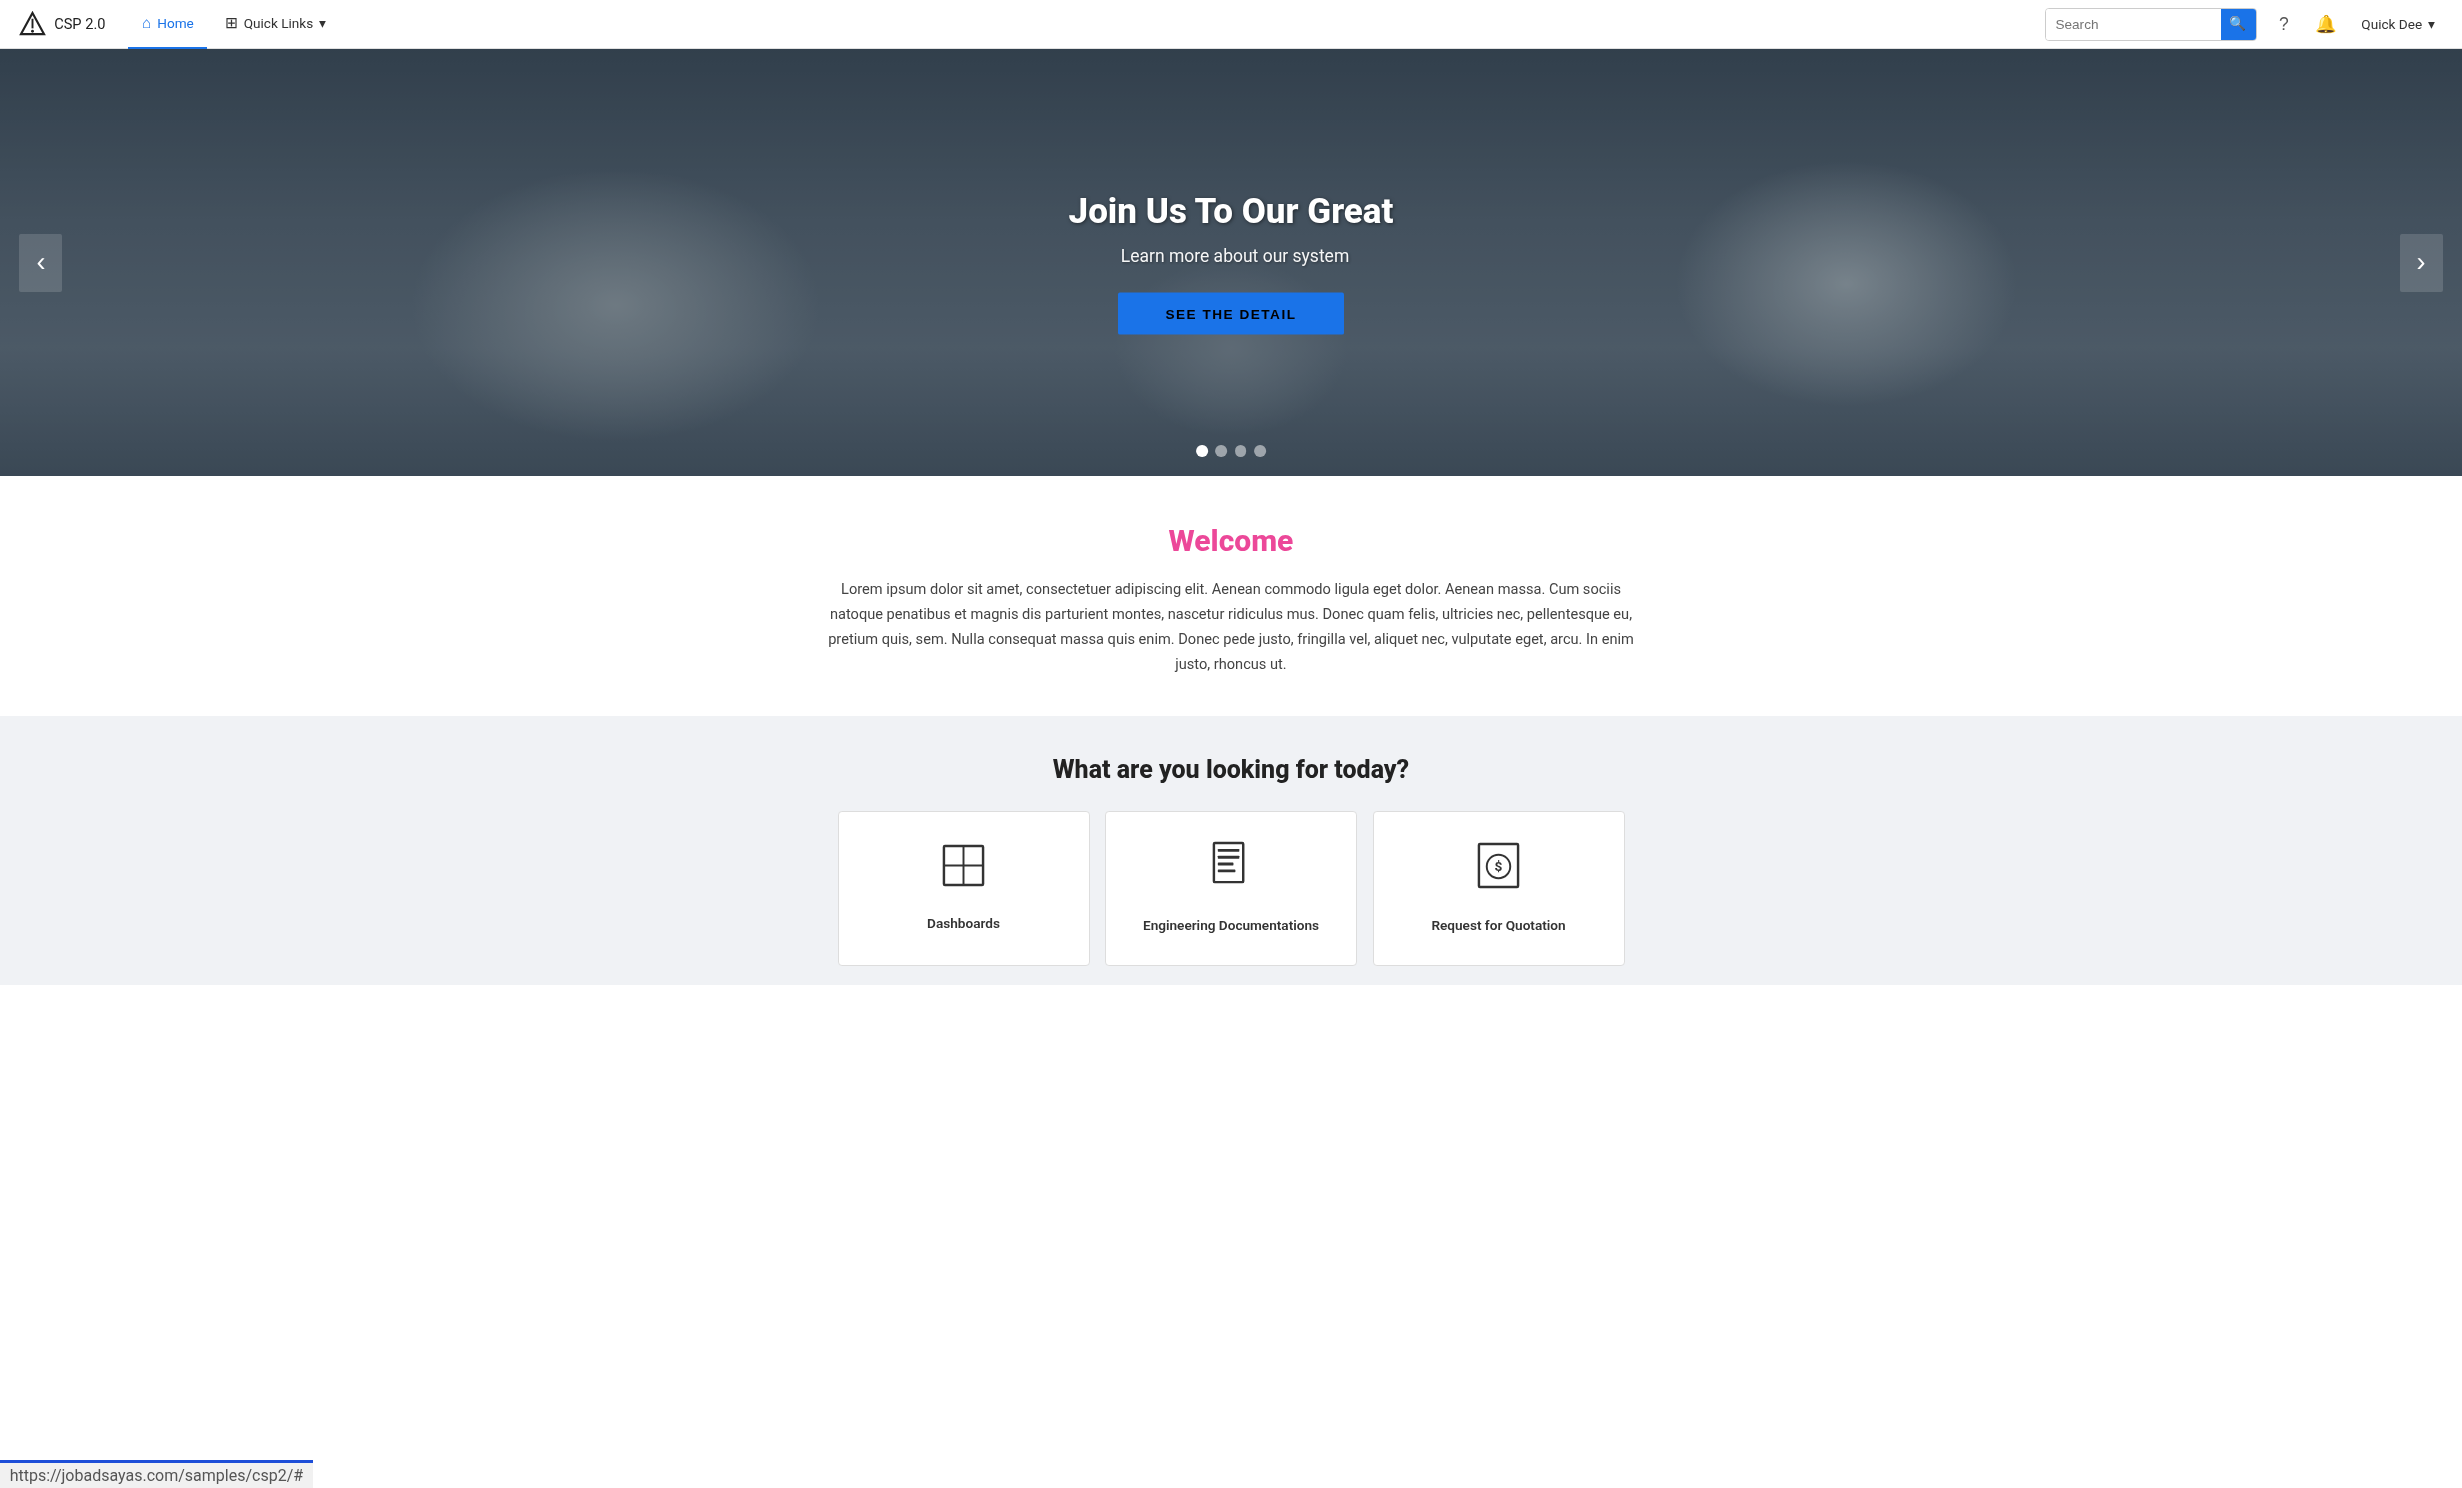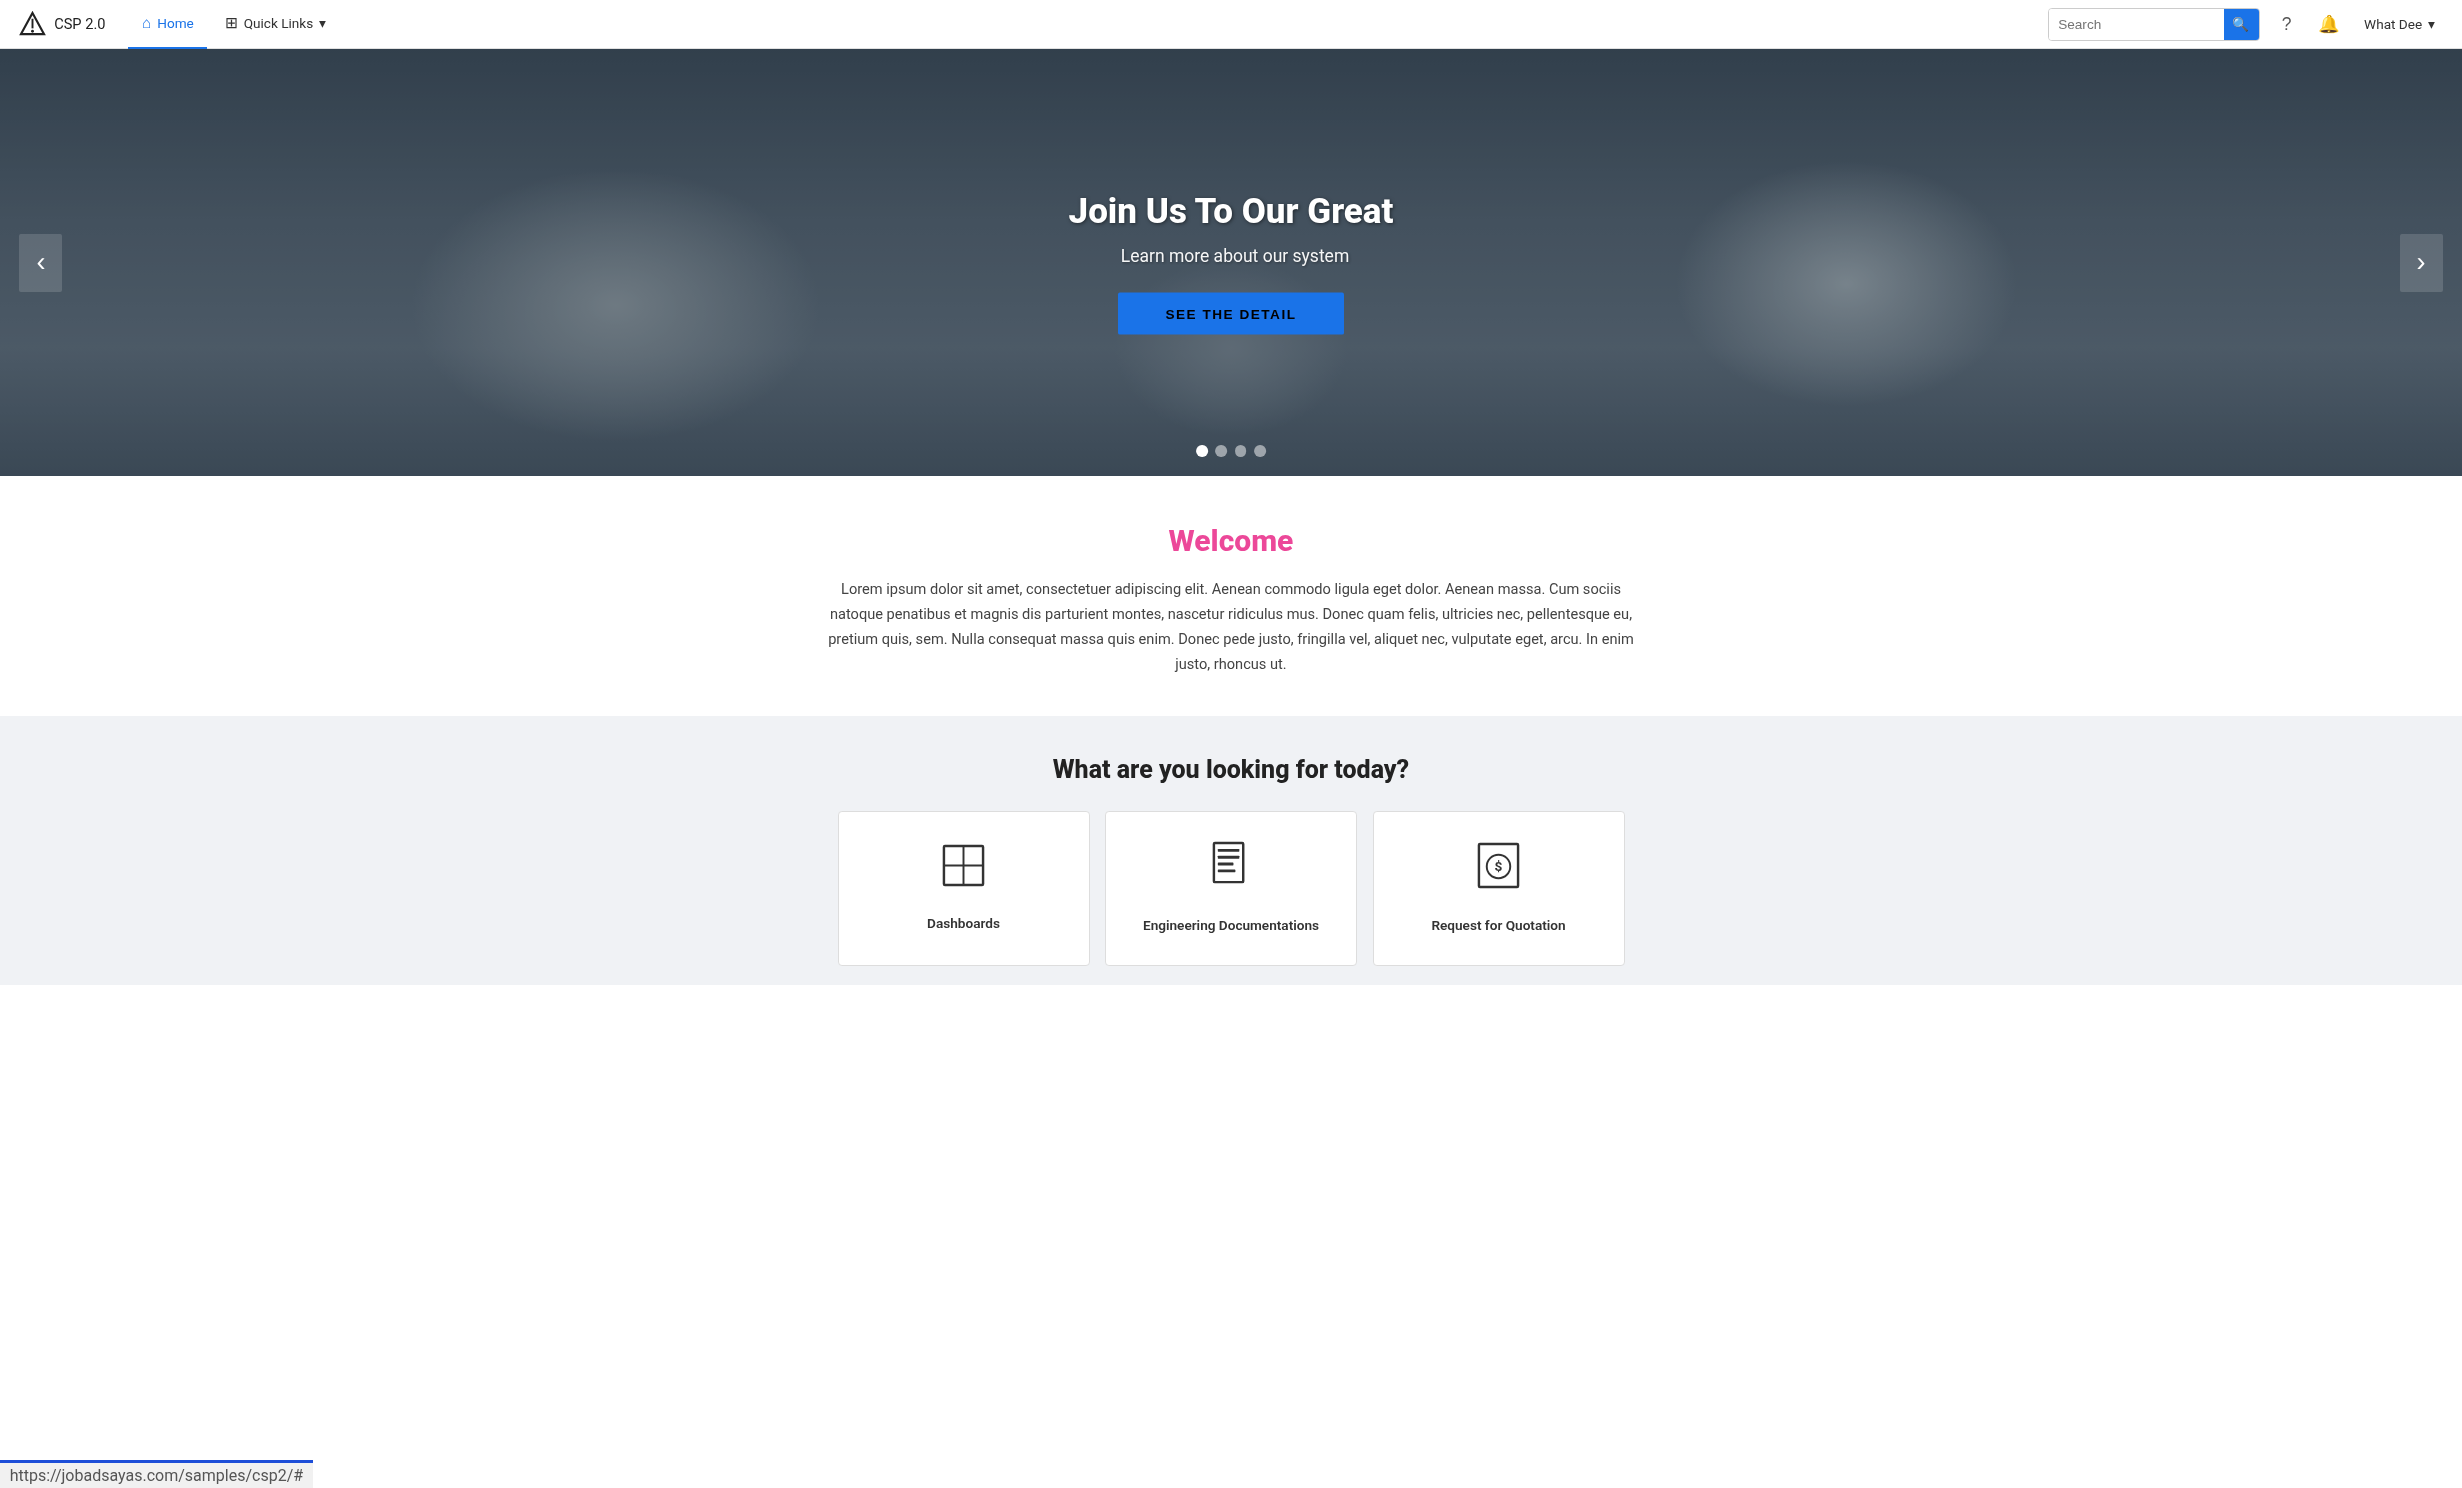--- a/index.html
+++ b/index.html
@@ -58,21 +58,21 @@
     .nav-icon { font-size: 15.5px; }
 
     .navbar-right {
       display: flex;
       align-items: center;
       gap: 11.6px;
       margin-left: auto;
     }
     .search-box {
       display: flex;
-      align-items: center;
+      align-items: flex-end;
       border: 1px solid #ccc;
       border-radius: 3.9px;
       overflow: hidden;
       height: 33px;
     }
     .search-input {
       border: none;
       outline: none;
       padding: 0 9.7px;
       font-size: 13.6px;
@@ -330,21 +330,21 @@
         <span>🔍</span>
       </button>
     </div>
     <button class="icon-btn">
       <span>?</span>
     </button>
     <button class="icon-btn">
       <span>🔔</span>
     </button>
     <div class="user-menu">
-      <span>What Dee</span>
+      <span>Quick Dee</span>
       <span>▾</span>
     </div>
   </div>
 </nav>
 
 <div class="carousel">
   <div class="carousel-bg">
     <div class="machinery-visual"></div>
     <div class="machinery-overlay"></div>
   </div>

